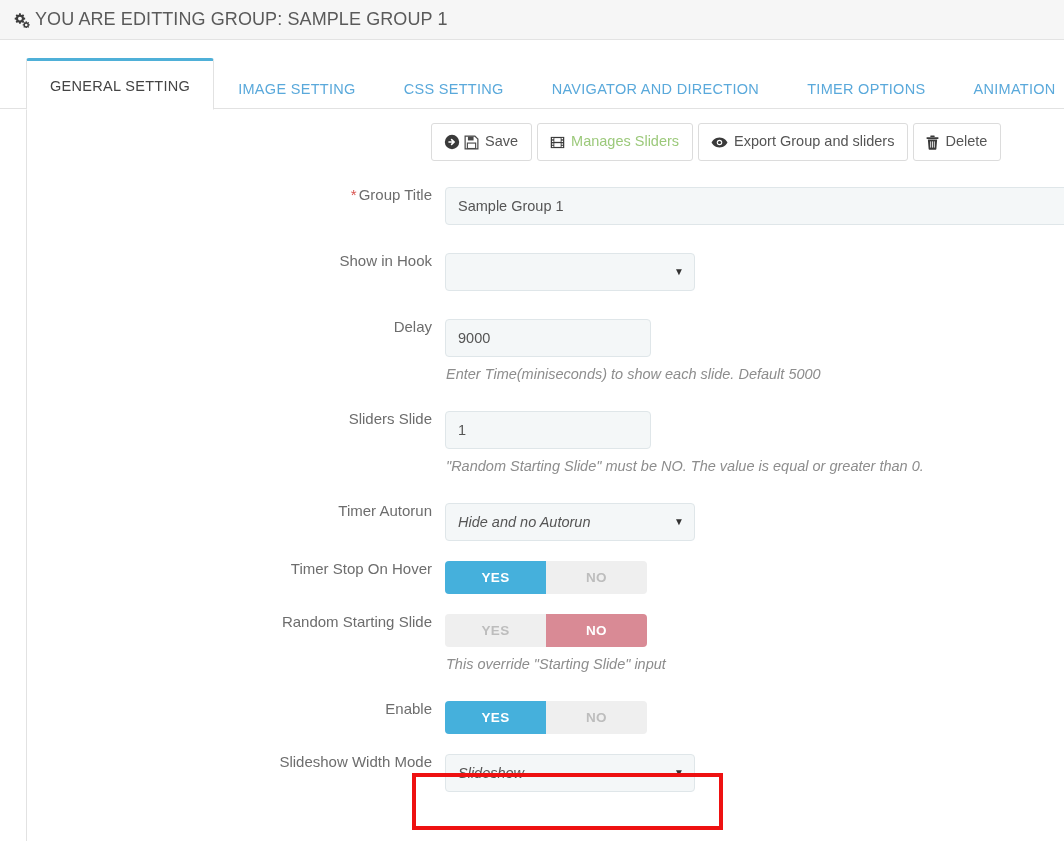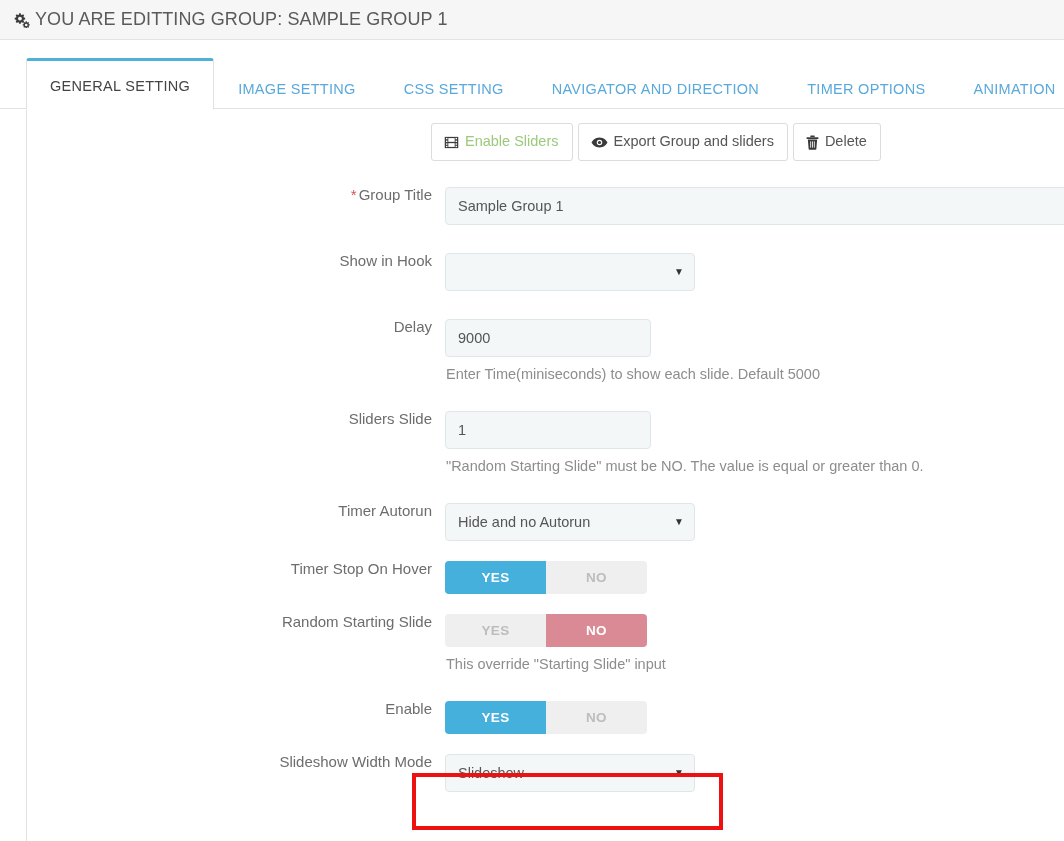--- a/index.html
+++ b/index.html
@@ -184,33 +184,35 @@
     height: 38px;
     width: 100%;
     padding: 0 28px 0 12px;
     font-size: 14.5px;
     color: #555;
     box-sizing: border-box;
     display: flex;
     align-items: center;
     cursor: pointer;
     font-family: "Liberation Sans", sans-serif;
+    font-style: italic;
   }
   .sel-arrow {
     position: absolute;
     right: 11px;
     top: 50%;
     transform: translateY(-50%);
     font-size: 10px;
     color: #333;
     pointer-events: none;
     line-height: 1;
   }
 
   .help {
+    font-style: italic;
     font-size: 14.5px;
     color: #8d8d8d;
     padding: 10px 0 0 1px;
     line-height: 1.1;
   }
 
   
   .switch {
     display: inline-flex;
     border-radius: 4px;
@@ -301,40 +303,58 @@
       <div class="tab">
         <span>ANIMATION</span>
       </div>
     </div>
   </div>
 
   <div class="panel">
 
     <div class="toolbar">
 
+      <div class="btn">
+        <span class="dual-ico">
+          <span class="ico">
+            <svg width="16" height="16" viewBox="0 0 16 16" aria-hidden="true">
+              <circle cx="8" cy="8" r="7.2" fill="#3a3a3a"></circle>
+              <path d="M5 8h5M7.6 5.6L10.2 8l-2.6 2.4" stroke="#fff" stroke-width="1.6" fill="none" stroke-linecap="round" stroke-linejoin="round"></path>
+            </svg>
+          </span>
+          <span class="ico">
+            <svg width="15" height="15" viewBox="0 0 16 16" aria-hidden="true">
+              <path d="M1.2 1.2h10.4L14.8 4.4v10.4H1.2z" fill="none" stroke="#4a4a4a" stroke-width="1.3"></path>
+              <rect x="4.2" y="1.6" width="6" height="4.2" fill="#4a4a4a"></rect>
+              <rect x="3.6" y="8.6" width="8.8" height="5.8" fill="none" stroke="#4a4a4a" stroke-width="1.2"></rect>
+            </svg>
+          </span>
+        </span>
+        <span>Save</span>
+      </div>
 
       <div class="btn green-label">
         <span class="ico">
           <svg width="15" height="15" viewBox="0 0 16 16" aria-hidden="true">
             <rect x="0.8" y="2" width="14.4" height="12" fill="#3a3a3a"></rect>
             <g fill="#ffffff">
               <rect x="2.1" y="3.1" width="1.6" height="1.5"></rect>
               <rect x="2.1" y="6" width="1.6" height="1.5"></rect>
               <rect x="2.1" y="8.9" width="1.6" height="1.5"></rect>
               <rect x="2.1" y="11.5" width="1.6" height="1.4"></rect>
               <rect x="12.3" y="3.1" width="1.6" height="1.5"></rect>
               <rect x="12.3" y="6" width="1.6" height="1.5"></rect>
               <rect x="12.3" y="8.9" width="1.6" height="1.5"></rect>
               <rect x="12.3" y="11.5" width="1.6" height="1.4"></rect>
               <rect x="4.6" y="3.3" width="6.8" height="4"></rect>
               <rect x="4.6" y="8.7" width="6.8" height="4"></rect>
             </g>
           </svg>
         </span>
-        <span>Enable Sliders</span>
+        <span>Manages Sliders</span>
       </div>
 
       <div class="btn">
         <span class="ico">
           <svg width="17" height="13" viewBox="0 0 18 12" aria-hidden="true">
             <path d="M9 .7C4.6.7 1.4 4 .6 6c.8 2 4 5.3 8.4 5.3S16.6 8 17.4 6C16.6 4 13.4.7 9 .7z" fill="#3a3a3a"></path>
             <circle cx="9" cy="6" r="2.9" fill="#ffffff"></circle>
             <circle cx="9" cy="6" r="1.7" fill="#3a3a3a"></circle>
           </svg>
         </span>

